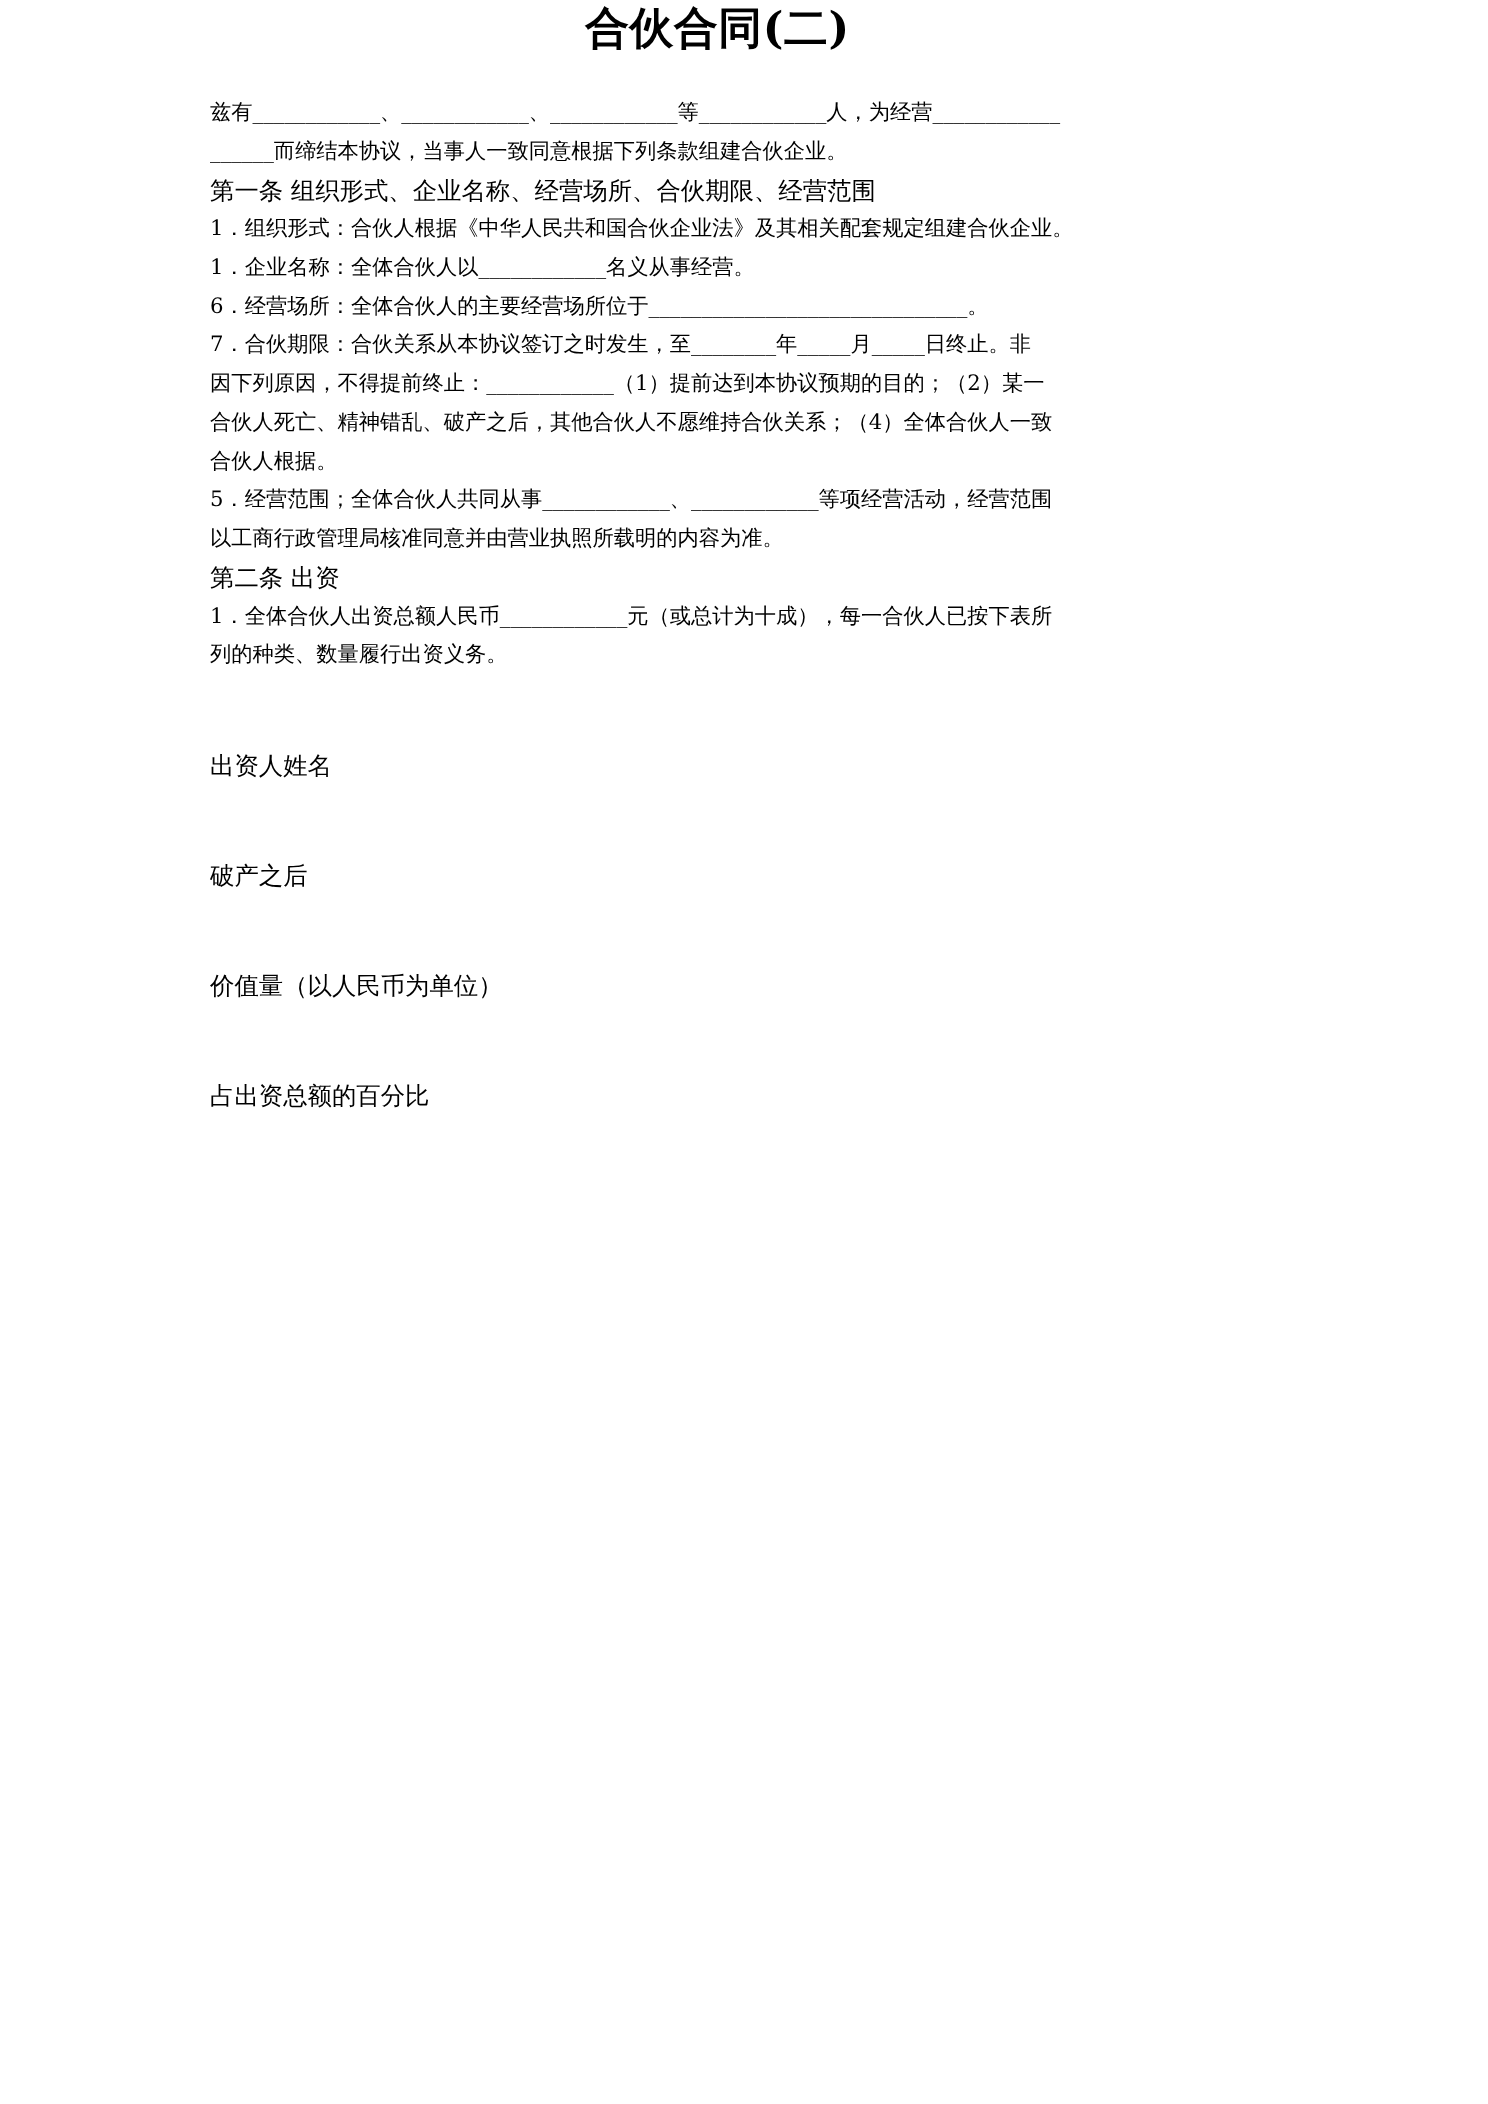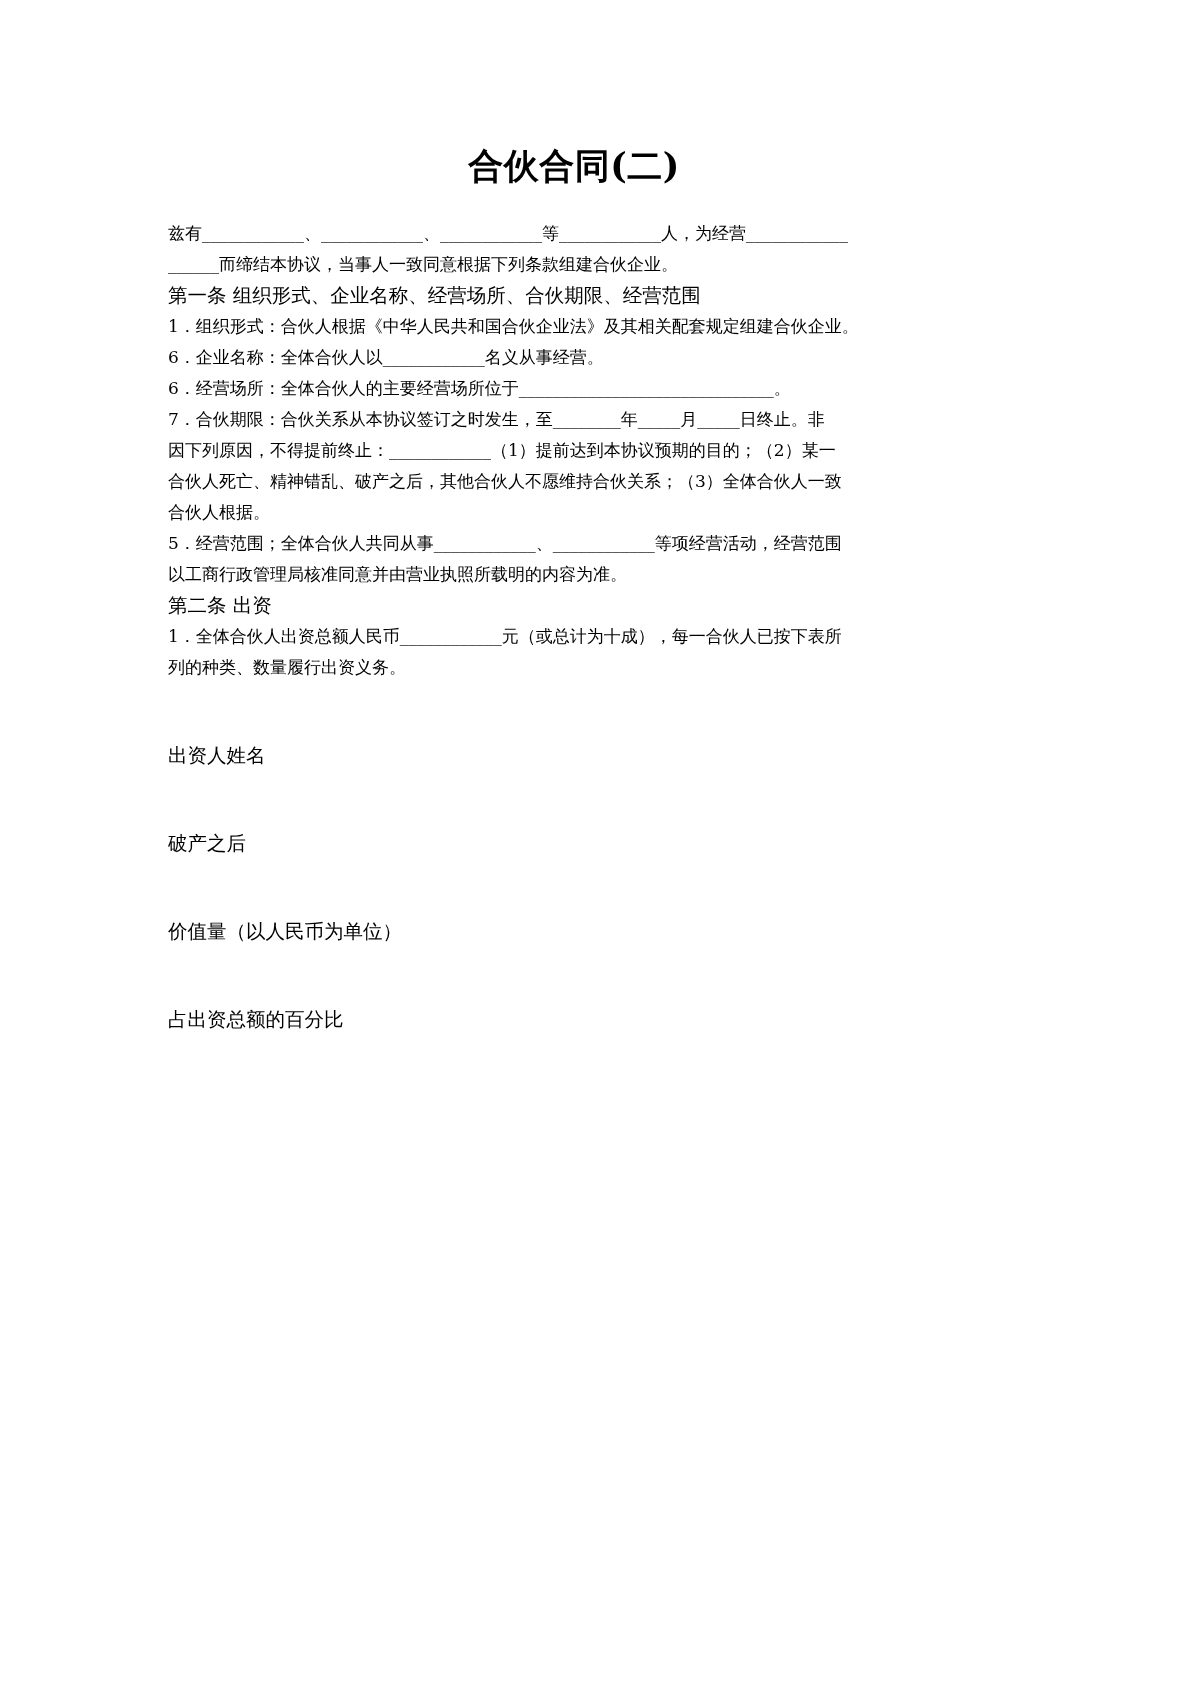--- a/index.html
+++ b/index.html
@@ -25,21 +25,20 @@
     left: 168px;
     top: 0;
     width: 812px;
   }
   .doc-title {
     text-align: center;
     font-size: 35px;
     font-weight: bold;
     line-height: 1.3;
     margin: 0;
-    padding-top: 143px;
     letter-spacing: 0.5px;
     font-family: "DejaVu Serif", "Liberation Serif", serif;
   }
   .body-block {
     margin-top: 29px;
   }
   p.para {
     margin: 0;
     font-size: 17px;
     line-height: 31px;
@@ -76,27 +75,27 @@
 
     <div class="body-block">
 
       <p class="para tight">兹有____________、____________、____________等____________人，为经营____________</p>
       <p class="para tight">______而缔结本协议，当事人一致同意根据下列条款组建合伙企业。</p>
 
       <p class="section-head">第一条 组织形式、企业名称、经营场所、合伙期限、经营范围</p>
 
       <p class="para gap-top">1．组织形式：合伙人根据《中华人民共和国合伙企业法》及其相关配套规定组建合伙企业。</p>
 
-      <p class="para gap-top">6．企业名称：全体合伙人以____________名义从事经营。</p>
+      <p class="para gap-top">1．企业名称：全体合伙人以____________名义从事经营。</p>
 
       <p class="para gap-top">6．经营场所：全体合伙人的主要经营场所位于______________________________。</p>
 
       <p class="para gap-top">7．合伙期限：合伙关系从本协议签订之时发生，至________年_____月_____日终止。非</p>
       <p class="para tight">因下列原因，不得提前终止：____________（1）提前达到本协议预期的目的；（2）某一</p>
-      <p class="para tight">合伙人死亡、精神错乱、破产之后，其他合伙人不愿维持合伙关系；（3）全体合伙人一致</p>
+      <p class="para tight">合伙人死亡、精神错乱、破产之后，其他合伙人不愿维持合伙关系；（4）全体合伙人一致</p>
       <p class="para tight">合伙人根据。</p>
 
       <p class="para gap-top">5．经营范围；全体合伙人共同从事____________、____________等项经营活动，经营范围</p>
       <p class="para tight">以工商行政管理局核准同意并由营业执照所载明的内容为准。</p>
 
       <p class="section-head gap-top">第二条  出资</p>
 
       <p class="para gap-top">1．全体合伙人出资总额人民币____________元（或总计为十成），每一合伙人已按下表所</p>
       <p class="para tight">列的种类、数量履行出资义务。</p>
 

